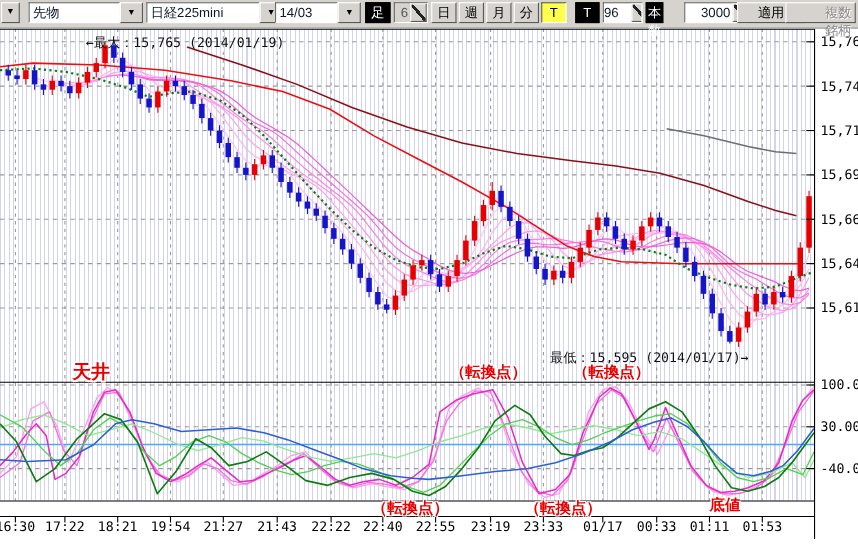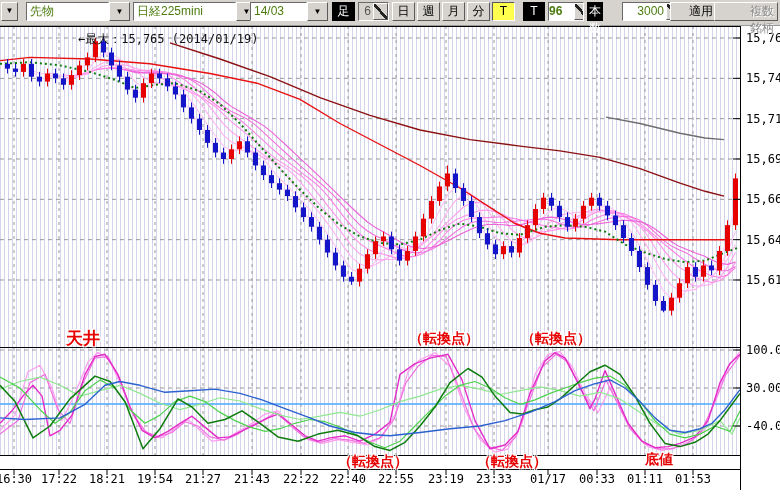--- a/index.html
+++ b/index.html
@@ -5,21 +5,21 @@
   html,body{margin:0;padding:0;background:#fff;}
   #app{position:relative;width:780px;height:500px;overflow:hidden;background:#fff;
        font-family:"Liberation Sans",sans-serif;}
   
   #toolbar{position:absolute;left:0;top:0;width:780px;height:25px;background:#d6d3ce;
            border-bottom:1px solid #9a9a9a;z-index:5;}
   .tb{position:absolute;top:2px;height:19px;box-sizing:border-box;font-size:12px;line-height:17px;}
   .raised{background:#d6d3ce;border:1px solid;border-color:#ffffff #5a5a5a #5a5a5a #ffffff;
           text-align:center;color:#000;cursor:default;}
   .sunkenfield{background:#ffffff;border:1px solid;border-color:#6a6a6a #ffffff #ffffff #6a6a6a;
-          color:#4d7c0f;padding:0 3px;white-space:nowrap;overflow:hidden;}
+          color:#0f172a;padding:0 3px;white-space:nowrap;overflow:hidden;}
   .blacklabel{background:#000;color:#fff;border:1px solid #000;text-align:center;}
   .combo{display:flex;}
   .combo .field{flex:1 1 auto;}
   .combo .drop{width:19px;flex:0 0 19px;font-size:8px;line-height:17px;}
   .spinbox{display:flex;}
   .spinbox .val{flex:1;text-align:right;}
   .spin{flex:0 0 13px;width:13px;border:1px solid;border-color:#ffffff #5a5a5a #5a5a5a #ffffff;
         background:#d6d3ce linear-gradient(to top right,rgba(0,0,0,0) 43%,#222 43%,#222 57%,rgba(0,0,0,0) 57%);}
   .disabledfield{background:#d6d3ce;color:#555;}
   .checked{background:#ffff4d;border-color:#5a5a5a #ffffff #ffffff #5a5a5a;}
@@ -65,21 +65,21 @@
     </div>
 
     <div class="tb raised" style="left:392px;width:23px;">日</div>
     <div class="tb raised" style="left:417px;width:23px;">週</div>
     <div class="tb raised" style="left:442px;width:23px;">月</div>
     <div class="tb raised" style="left:467px;width:23px;">分</div>
     <div class="tb raised checked" style="left:492px;width:23px;">T</div>
 
     <div class="tb blacklabel" style="left:523px;width:22px;">T</div>
     <div class="tb spinbox sunkenfield" style="left:548px;width:36px;padding:0;">
-      <div class="val" style="padding-right:12px;font-weight:bold;">96</div>
+      <div class="val" style="padding-right:12px;">96</div>
       <div class="spin"></div>
     </div>
 
     <div class="tb blacklabel" style="left:587px;width:16px;">本数</div>
     <div class="tb spinbox sunkenfield" style="left:622px;width:60px;padding:0;">
       <div class="val" style="padding-right:2px;">3000</div>
       <div class="spin"></div>
     </div>
 
     <div class="tb raised" style="left:670px;width:62px;">適用</div>
@@ -382,20 +382,21 @@
         <text x="446" y="483" text-anchor="middle">23:19</text>
         <text x="494" y="483" text-anchor="middle">23:33</text>
         <text x="548" y="483" text-anchor="middle">01/17</text>
         <text x="597" y="483" text-anchor="middle">00:33</text>
         <text x="645" y="483" text-anchor="middle">01:11</text>
         <text x="693" y="483" text-anchor="middle">01:53</text>
       </g>
     </svg>
 
   <div class="anno-black" style="left:78px;top:31px;">←最大：15,765 (2014/01/19)</div>
+  <div class="anno-black" style="left:500px;top:317px;">最低：15,595 (2014/01/17)→</div>
 
   <div class="anno-red" style="left:66px;top:327px;font-size:17px;">天井</div>
   <div class="anno-red" style="left:409px;top:330px;font-size:14px;">（転換点）</div>
   <div class="anno-red" style="left:521px;top:330px;font-size:14px;">（転換点）</div>
   <div class="anno-red" style="left:338px;top:453px;font-size:14px;">（転換点）</div>
   <div class="anno-red" style="left:477px;top:453px;font-size:14px;">（転換点）</div>
   <div class="anno-red" style="left:645px;top:451px;font-size:14px;">底値</div>
 </div>
 
 </body></html>

